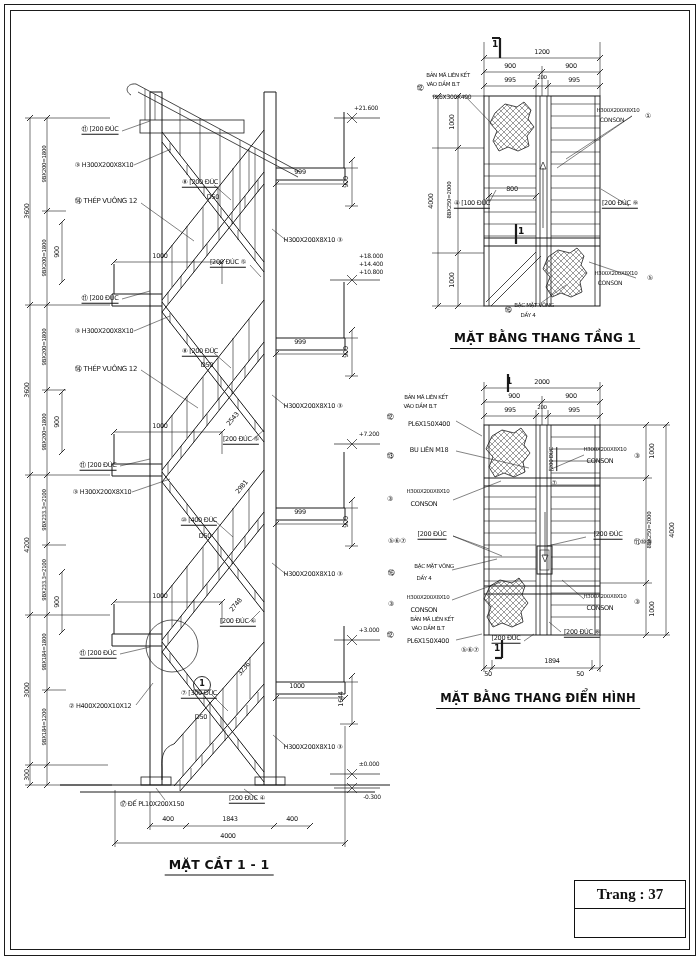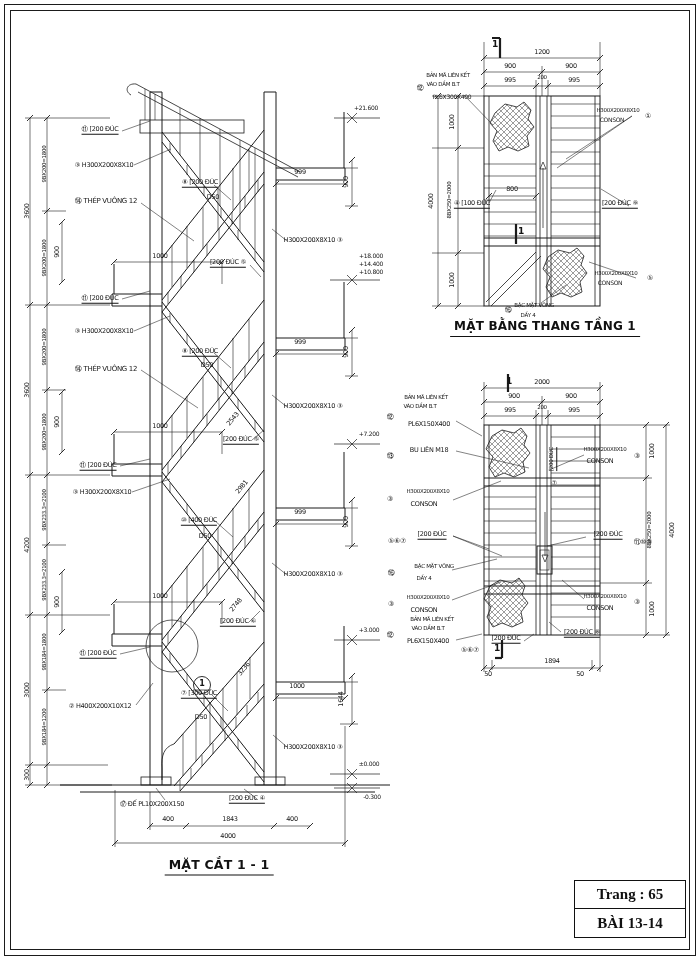--- a/index.html
+++ b/index.html
@@ -321,20 +321,20 @@
       <div class="ann" style="left: 652px; top: 609px; font-size: 6.5px; transform: translate(-50%, -50%) rotate(-90deg);">1000</div>
       <div class="ann" style="left: 672px; top: 530px; font-size: 6.5px; transform: translate(-50%, -50%) rotate(-90deg);">4000</div>
       <div class="ann" style="left: 488px; top: 674px; font-size: 6.5px; transform: translate(-50%, -50%);">50</div>
       <div class="ann" style="left: 552px; top: 661px; font-size: 6.5px; transform: translate(-50%, -50%);">1894</div>
       <div class="ann" style="left: 580px; top: 674px; font-size: 6.5px; transform: translate(-50%, -50%);">50</div>
       <div class="ann" style="left: 509px; top: 381px; font-size: 9px; transform: translate(-50%, -50%); font-weight: bold;">1</div>
       <div class="ann" style="left: 497px; top: 648px; font-size: 9px; transform: translate(-50%, -50%); font-weight: bold;">1</div>
     </div>
 
 <div class="dtitle" style="left:219px;top:866px;font-size:12.5px;">MẶT CẮT 1 - 1</div>
-<div class="dtitle" style="left:545px;top:328px;font-size:12px;">MẶT BẰNG THANG TẦNG 1</div>
+<div class="dtitle" style="left:545px;top:340px;font-size:12px;">MẶT BẰNG THANG TẦNG 1</div>
+<div class="dtitle" style="left:538px;top:700px;font-size:11.5px;">MẶT BẰNG THANG ĐIỂN HÌNH</div>
 
 <div id="title-block">
-  <div class="tb-row">Trang : 65</div>
-  <div class="tb-row">BÀI 13-14</div>
+  <div class="tb-row">Trang : 37</div>
 </div>
 
 </div>
 
 </body></html>

